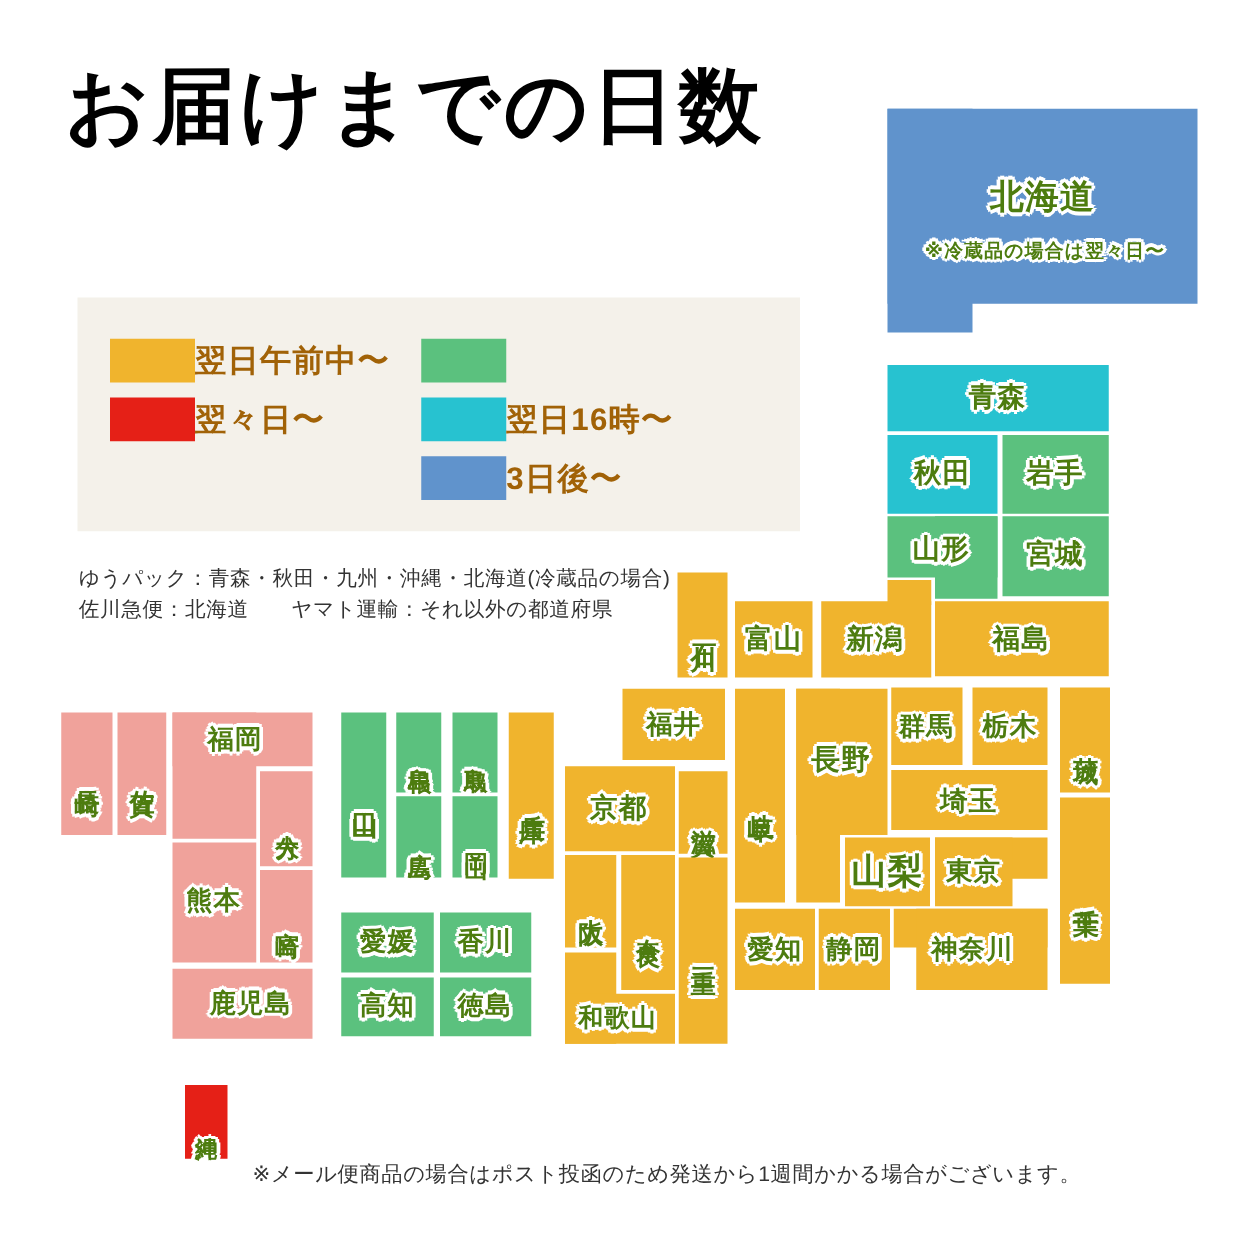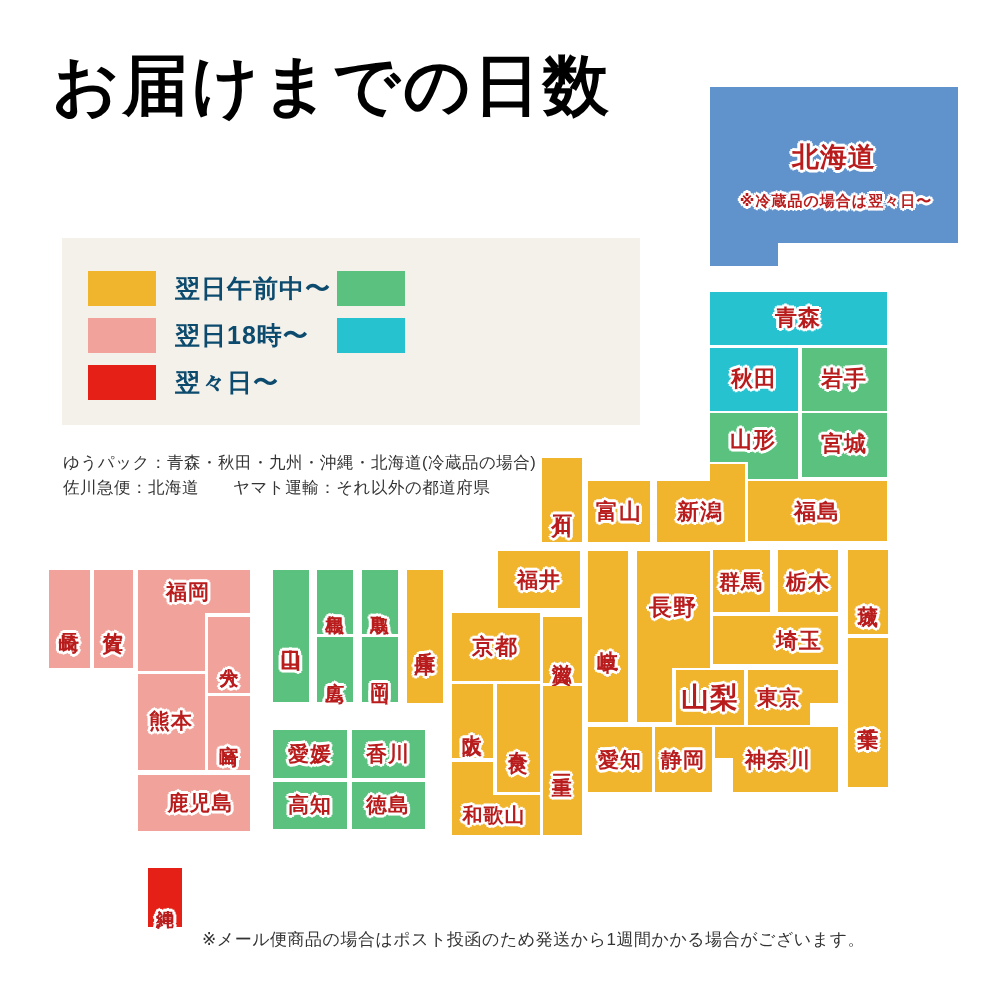--- a/index.html
+++ b/index.html
@@ -8,61 +8,62 @@
   .title{position:absolute;left:52px;top:50px;font-family:"Liberation Serif","DejaVu Serif",serif;
          font-weight:700;font-size:66px;color:#000;letter-spacing:3px;line-height:1.1;}
   .subtitle{position:absolute;left:70px;top:180px;font-family:"Liberation Serif","DejaVu Serif",serif;
          font-weight:700;font-size:35px;color:#000;letter-spacing:2px;}
   .legend{position:absolute;left:62px;top:238px;width:578px;height:187px;background:#f4f1ea;}
   .lcol{position:absolute;top:33px;display:flex;flex-direction:column;gap:12px;}
   .lcol1{left:26px;}
   .lcol2{left:275px;}
   .lrow{display:flex;align-items:center;height:35px;}
   .swatch{width:68px;height:35px;flex:0 0 68px;}
-  .llabel{margin-left:19px;font-size:25px;font-weight:700;color:#0c4a6e;white-space:nowrap;letter-spacing:1px;}
+  .llabel{font-size:25px;font-weight:700;color:#a16207;white-space:nowrap;letter-spacing:1px;}
   .cnote{position:absolute;left:63px;font-size:16.5px;color:#333;letter-spacing:0.5px;white-space:nowrap;}
   .cnote1{top:452px;} .cnote2{top:477px;}
   .fnote{position:absolute;left:202px;font-size:17px;color:#333;letter-spacing:0.5px;white-space:nowrap;}
   .fnote1{top:903px;} .fnote2{top:928px;}
   .map{position:absolute;left:0;top:0;width:1000px;height:1000px;}
   .tile{position:absolute;}
-  .plabel{position:absolute;transform:translate(-50%,-50%);font-weight:900;color:#b91c1c;
+  .plabel{position:absolute;transform:translate(-50%,-50%);font-weight:900;color:#4d7c0f;
           white-space:nowrap;line-height:1.02;letter-spacing:1px;
           text-shadow:-2px -2px 0 #fff,-2px 0 0 #fff,-2px 2px 0 #fff,0 -2px 0 #fff,0 2px 0 #fff,
                       2px -2px 0 #fff,2px 0 0 #fff,2px 2px 0 #fff,-3px 0 0 #fff,3px 0 0 #fff,
                       0 -3px 0 #fff,0 3px 0 #fff;}
   .plabel.vert{writing-mode:vertical-rl;text-orientation:upright;letter-spacing:2px;}
 </style>
 </head>
 <body>
 
 <div class="canvas">
   <div class="title">お届けまでの日数</div>
 
   <div class="legend">
     <div class="lcol lcol1">
         <div class="lrow">
           <span class="swatch" style="background: rgb(240, 180, 45);"></span>
           <span class="llabel">翌日午前中〜</span>
         </div>
         <div class="lrow">
-          <span class="swatch" style="background: rgb(240, 162, 155);"></span>
-          <span class="llabel">翌日18時〜</span>
-        </div>
-        <div class="lrow">
           <span class="swatch" style="background: rgb(229, 32, 23);"></span>
           <span class="llabel">翌々日〜</span>
         </div>
       </div>
     <div class="lcol lcol2">
         <div class="lrow">
           <span class="swatch" style="background: rgb(91, 193, 126);"></span>
         </div>
         <div class="lrow">
           <span class="swatch" style="background: rgb(39, 194, 208);"></span>
+          <span class="llabel">翌日16時〜</span>
+        </div>
+        <div class="lrow">
+          <span class="swatch" style="background: rgb(96, 147, 204);"></span>
+          <span class="llabel">3日後〜</span>
         </div>
       </div>
   </div>
 
   <div class="cnote cnote1">ゆうパック：青森・秋田・九州・沖縄・北海道(冷蔵品の場合)</div>
   <div class="cnote cnote2">佐川急便：北海道　　ヤマト運輸：それ以外の都道府県</div>
 
   <div class="map">
       <div class="tile" style="left: 710px; top: 87px; width: 248px; height: 156px; background: rgb(96, 147, 204);"></div>
       <div class="tile" style="left: 710px; top: 87px; width: 68px; height: 179px; background: rgb(96, 147, 204);"></div>
@@ -95,21 +96,21 @@
       <div class="tile" style="left: 637px; top: 551px; width: 73px; height: 117px; background: rgb(240, 180, 45);"></div>
       <div class="tile" style="left: 637px; top: 551px; width: 35px; height: 171px; background: rgb(240, 180, 45);"></div>
       <div class="plabel" style="left: 673px; top: 608px; font-size: 23px;">長野</div>
       <div class="tile" style="left: 713px; top: 550px; width: 57px; height: 62px; background: rgb(240, 180, 45);"></div>
       <div class="plabel" style="left: 741px; top: 582px; font-size: 21px;">群馬</div>
       <div class="tile" style="left: 778px; top: 550px; width: 60px; height: 62px; background: rgb(240, 180, 45);"></div>
       <div class="plabel" style="left: 808px; top: 582px; font-size: 21px;">栃木</div>
       <div class="tile" style="left: 848px; top: 550px; width: 40px; height: 84px; background: rgb(240, 180, 45);"></div>
       <div class="plabel vert" style="left: 868px; top: 592px; font-size: 20px;">茨城</div>
       <div class="tile" style="left: 713px; top: 616px; width: 125px; height: 48px; background: rgb(240, 180, 45);"></div>
-      <div class="plabel" style="left: 775px; top: 641px; font-size: 22px; margin-left: 24px;">埼玉</div>
+      <div class="plabel" style="left: 775px; top: 641px; font-size: 22px;">埼玉</div>
       <div class="tile" style="left: 848px; top: 638px; width: 40px; height: 149px; background: rgb(240, 180, 45);"></div>
       <div class="plabel vert" style="left: 868px; top: 712px; font-size: 21px;">千葉</div>
       <div class="tile" style="left: 676px; top: 670px; width: 68px; height: 55px; background: rgb(240, 180, 45);"></div>
       <div class="plabel" style="left: 710px; top: 698px; font-size: 28px;">山梨</div>
       <div class="tile" style="left: 748px; top: 670px; width: 90px; height: 33px; background: rgb(240, 180, 45);"></div>
       <div class="tile" style="left: 748px; top: 670px; width: 62px; height: 55px; background: rgb(240, 180, 45);"></div>
       <div class="plabel" style="left: 779px; top: 698px; font-size: 21px;">東京</div>
       <div class="tile" style="left: 715px; top: 727px; width: 123px; height: 31px; background: rgb(240, 180, 45);"></div>
       <div class="tile" style="left: 733px; top: 727px; width: 105px; height: 65px; background: rgb(240, 180, 45);"></div>
       <div class="plabel" style="left: 778px; top: 760px; font-size: 21px;">神奈川</div>

